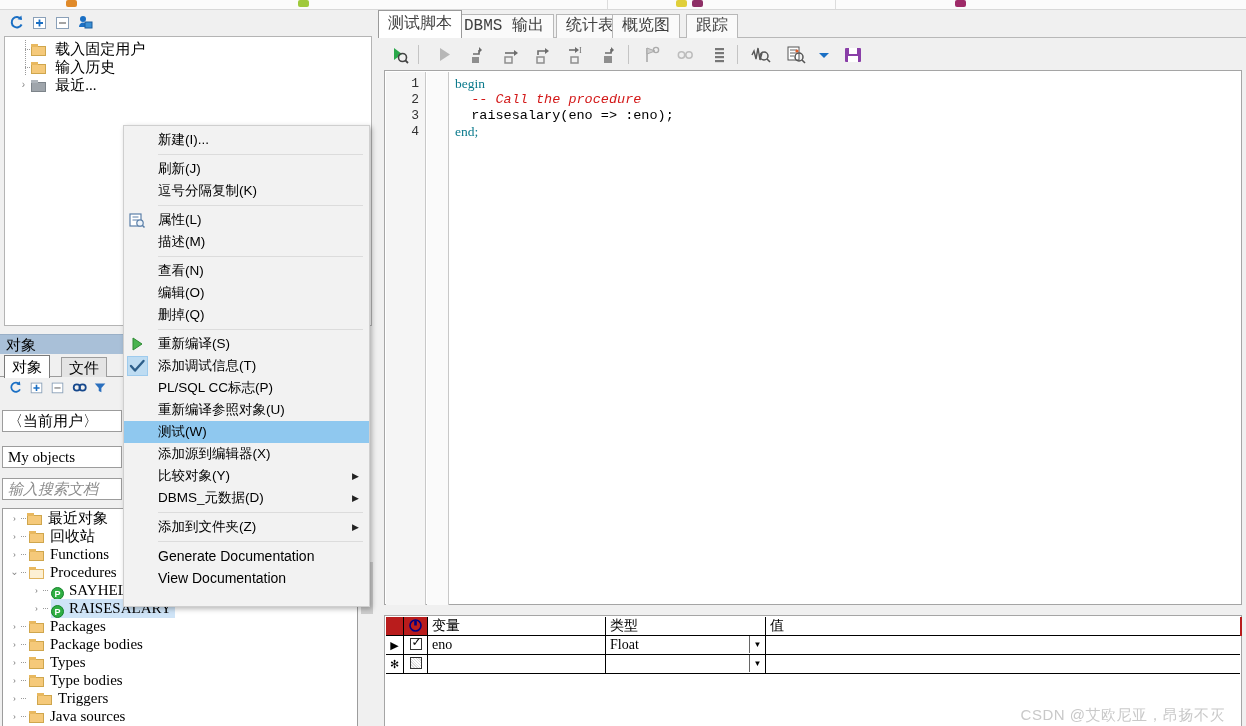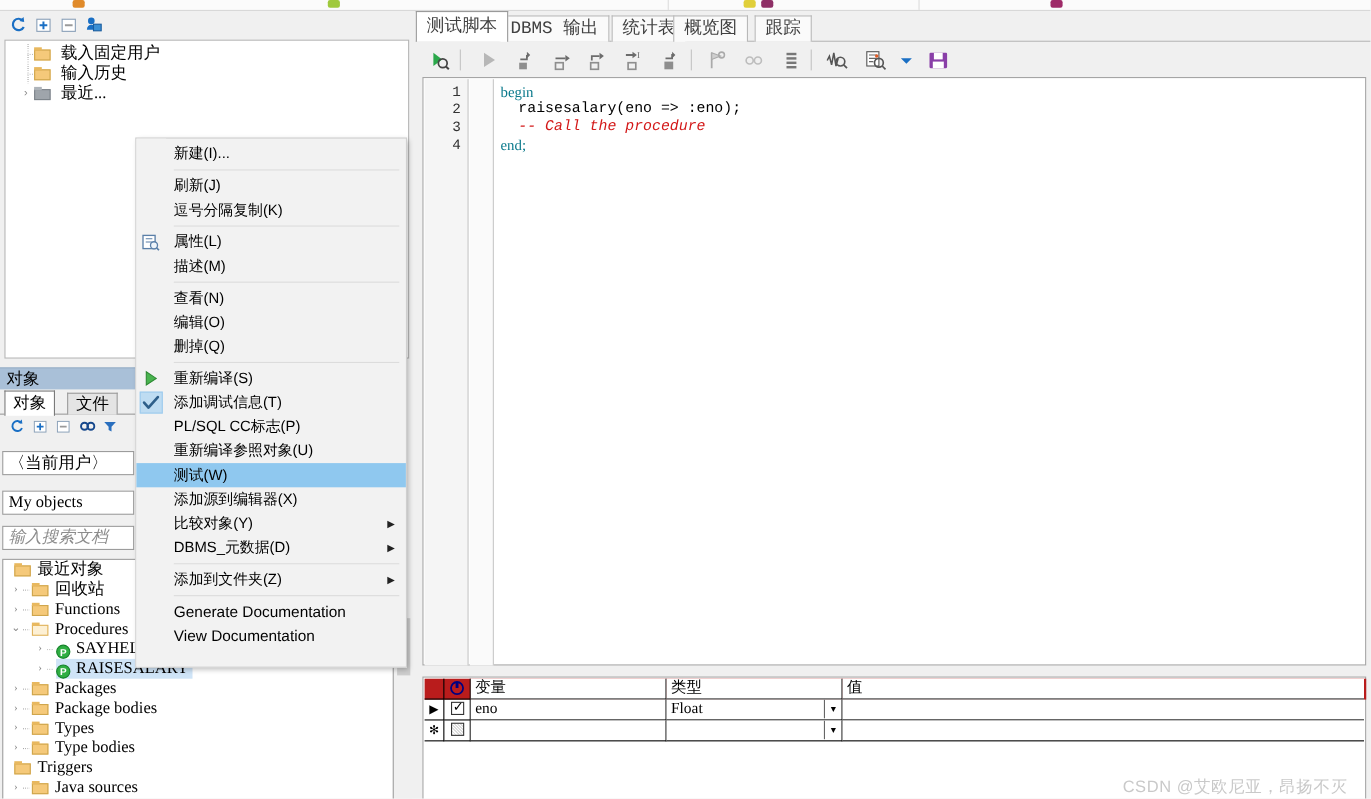--- a/index.html
+++ b/index.html
@@ -295,31 +295,31 @@
         </svg>
       </div>
     </div>
 
     <div class="field" style="top:400px;">〈当前用户〉</div>
     <div class="field" style="top:436px;">My objects</div>
     <div class="field placeholder" style="top:468px;">输入搜索文档</div>
 
     <div class="tree-box">
       <div id="tree-rows">
-          <div class="tn"><span class="exp" style="left: 6px;">›</span><span class="dotdash" style="left: 18px; width: 6px;"></span><span style="margin-left: 10px; display: inline-block;"><span class="folder"><i></i><b></b></span><span>最近对象</span></span></div>
+          <div class="tn"><span class="exp" style="left: 6px;">›</span><span class="dotdash" style="left: 18px; width: 6px;"></span><span style="margin-left: 24px; display: inline-block;"><span class="folder"><i></i><b></b></span><span>最近对象</span></span></div>
           <div class="tn"><span class="exp" style="left: 6px;">›</span><span class="dotdash" style="left: 18px; width: 6px;"></span><span style="margin-left: 26px; display: inline-block;"><span class="folder"><i></i><b></b></span><span>回收站</span></span></div>
           <div class="tn"><span class="exp" style="left: 6px;">›</span><span class="dotdash" style="left: 18px; width: 6px;"></span><span style="margin-left: 26px; display: inline-block;"><span class="folder"><i></i><b></b></span><span>Functions</span></span></div>
           <div class="tn"><span class="exp" style="left: 6px;">⌄</span><span class="dotdash" style="left: 18px; width: 6px;"></span><span style="margin-left: 26px; display: inline-block;"><span class="folder open"><i></i><b></b></span><span>Procedures</span></span></div>
           <div class="tn"><span class="exp" style="left: 28px;">›</span><span class="dotdash" style="left: 40px; width: 6px;"></span><span style="margin-left: 48px; display: inline-block;"><span class="picon">P</span><span>SAYHELLO</span></span></div>
           <div class="tn"><span class="exp" style="left: 28px;">›</span><span class="dotdash" style="left: 40px; width: 6px;"></span><span class="sel-row" style="margin-left: 48px; display: inline-block; padding-right: 3px;"><span class="picon">P</span><span>RAISESALARY</span></span></div>
           <div class="tn"><span class="exp" style="left: 6px;">›</span><span class="dotdash" style="left: 18px; width: 6px;"></span><span style="margin-left: 26px; display: inline-block;"><span class="folder"><i></i><b></b></span><span>Packages</span></span></div>
           <div class="tn"><span class="exp" style="left: 6px;">›</span><span class="dotdash" style="left: 18px; width: 6px;"></span><span style="margin-left: 26px; display: inline-block;"><span class="folder"><i></i><b></b></span><span>Package bodies</span></span></div>
           <div class="tn"><span class="exp" style="left: 6px;">›</span><span class="dotdash" style="left: 18px; width: 6px;"></span><span style="margin-left: 26px; display: inline-block;"><span class="folder"><i></i><b></b></span><span>Types</span></span></div>
           <div class="tn"><span class="exp" style="left: 6px;">›</span><span class="dotdash" style="left: 18px; width: 6px;"></span><span style="margin-left: 26px; display: inline-block;"><span class="folder"><i></i><b></b></span><span>Type bodies</span></span></div>
-          <div class="tn"><span class="exp" style="left: 6px;">›</span><span class="dotdash" style="left: 18px; width: 6px;"></span><span style="margin-left: 10px; display: inline-block;"><span class="folder"><i></i><b></b></span><span>Triggers</span></span></div>
+          <div class="tn"><span class="exp" style="left: 6px;">›</span><span class="dotdash" style="left: 18px; width: 6px;"></span><span style="margin-left: 34px; display: inline-block;"><span class="folder"><i></i><b></b></span><span>Triggers</span></span></div>
           <div class="tn"><span class="exp" style="left: 6px;">›</span><span class="dotdash" style="left: 18px; width: 6px;"></span><span style="margin-left: 26px; display: inline-block;"><span class="folder"><i></i><b></b></span><span>Java sources</span></span></div>
           <div class="tn"><span style="margin-left: 26px; display: inline-block;"></span></div>
         </div>
     </div>
 
     <div class="lscroll">
       <div class="thumb" style="top:158px;height:52px;"></div>
     </div>
   </div>
 
@@ -484,22 +484,22 @@
             <div class="lnum">1</div>
             <div class="lnum">2</div>
             <div class="lnum">3</div>
             <div class="lnum">4</div>
           </div>
       </div>
       <div class="gutter-num2"></div>
       <div class="code">
         <div id="codelines" style="padding-top:4px;padding-left:4px;">
             <div class="cl"><span class="kw">begin</span></div>
+            <div class="cl"><span class="pl">  </span><span class="cm">-- Call the procedure</span></div>
             <div class="cl"><span class="pl">  raisesalary(eno =&gt; :eno);</span></div>
-            <div class="cl"><span class="pl">  </span><span class="cm">-- Call the procedure</span></div>
             <div class="cl"><span class="kw">end;</span></div>
           </div>
       </div>
     </div>
 
     <div class="gridpanel">
       <div class="gtable">
         <div class="grow ghdr">
           <div class="gsel"></div>
           <div class="gchk">

